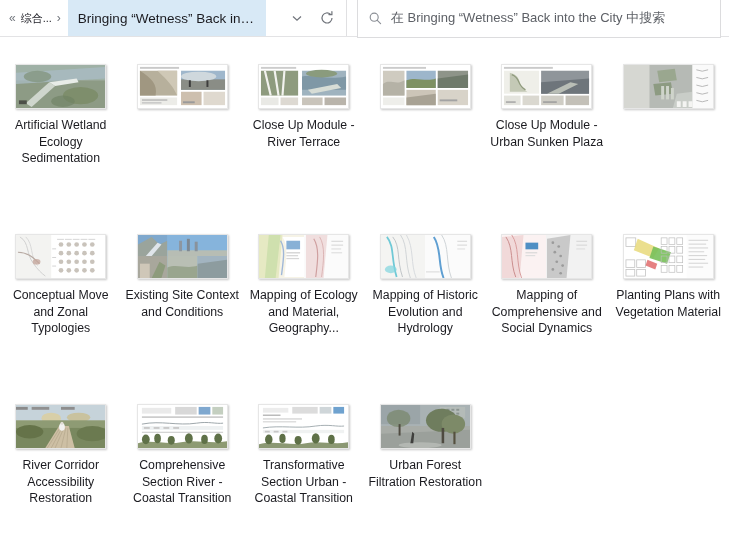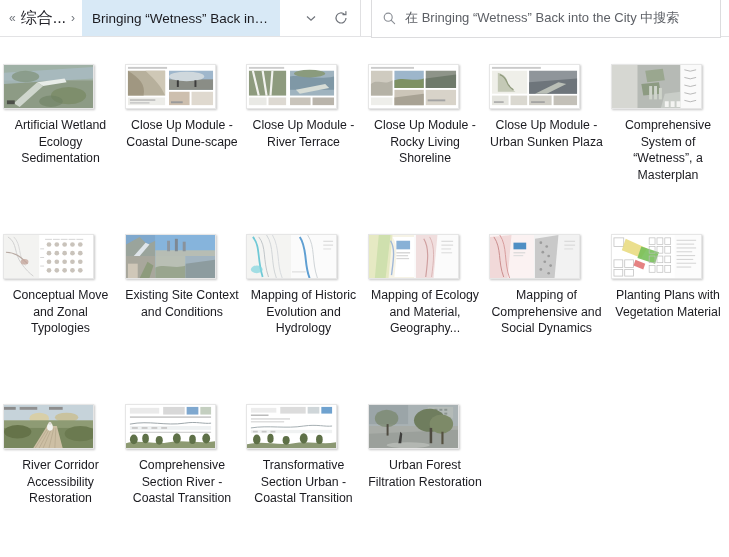--- a/index.html
+++ b/index.html
@@ -35,21 +35,21 @@
     color: #3b3b3f;
     white-space: nowrap;
   }
   .bc-chev {
     color: #72767d;
     font-size: 12px;
     line-height: 1;
     padding: 0 1px;
   }
   .bc-label {
-    font-size: 16px;
+    font-size: 11px;
     color: #23232a;
   }
 
   .tab-area {
     display: flex;
     align-items: stretch;
     flex: 0 0 auto;
     border-right: 1px solid #e0e0e2;
   }
   .tab-active {
@@ -125,21 +125,21 @@
   .grid {
     display: grid;
     grid-template-columns: repeat(6, 121.5px);
     grid-auto-rows: 170px;
     column-gap: 0px;
     row-gap: 0px;
   }
   .cell {
     display: flex;
     flex-direction: column;
-    align-items: flex-start;
+    align-items: center;
     box-sizing: border-box;
     padding: 0 3px;
   }
   .thumb {
     width: 91px;
     height: 45px;
     background: #ffffff;
     border: 1px solid #e6e6e6;
     box-shadow: 1px 1px 2px rgba(0,0,0,0.22);
     box-sizing: border-box;
@@ -237,21 +237,20 @@
           <rect x="44" y="6" width="45" height="20" fill="#9fb7cc"></rect>
           <rect x="44" y="15" width="45" height="11" fill="#8a8d86"></rect>
           <ellipse cx="62" cy="12" rx="18" ry="5" fill="#cfd8dd"></ellipse>
           <rect x="52" y="16" width="2" height="7" fill="#3a3a3a"></rect>
           <rect x="70" y="16" width="2" height="7" fill="#3d3d3d"></rect>
           <rect x="44" y="28" width="21" height="14" fill="#cdbfae"></rect>
           <rect x="67" y="28" width="22" height="14" fill="#dfd9cf"></rect>
           <rect x="46" y="38" width="12" height="2" fill="#9a9a9a"></rect>
         </svg>
       </div>
-      <div class="caption">Close Up Module - Coastal Dune-scape</div>
     </div>
 
     <div class="cell">
       <div class="thumb">
         <svg viewBox="0 0 91 45" preserveAspectRatio="none">
           <rect width="91" height="45" fill="#ffffff"></rect>
           <rect x="2" y="2" width="36" height="2" fill="#cccccc"></rect>
           <rect x="2" y="6" width="38" height="26" fill="#8e9b7e"></rect>
           <path d="M6 6 L12 32 M16 6 L20 32 M26 6 L24 32" stroke="#f2f2ee" stroke-width="2.2" fill="none"></path>
           <rect x="2" y="34" width="18" height="8" fill="#e9e9e5"></rect>
@@ -278,21 +277,20 @@
           <rect x="26" y="6" width="30" height="18" fill="#9db6cb"></rect>
           <path d="M26 16 C36 12 46 18 56 14 L56 24 L26 24 Z" fill="#7e9163"></path>
           <rect x="58" y="6" width="31" height="18" fill="#8e9489"></rect>
           <path d="M58 14 L89 10 L89 24 L58 24 Z" fill="#6f7a6b"></path>
           <rect x="26" y="26" width="30" height="16" fill="#ccc5b8"></rect>
           <path d="M26 34 L56 30 L56 42 L26 42 Z" fill="#a8a294"></path>
           <rect x="58" y="26" width="31" height="16" fill="#d8d3c9"></rect>
           <rect x="60" y="36" width="18" height="2" fill="#a3a3a3"></rect>
         </svg>
       </div>
-      <div class="caption">Close Up Module - Rocky Living Shoreline</div>
     </div>
 
     <div class="cell">
       <div class="thumb">
         <svg viewBox="0 0 91 45" preserveAspectRatio="none">
           <rect width="91" height="45" fill="#ffffff"></rect>
           <rect x="2" y="2" width="50" height="2" fill="#cacaca"></rect>
           <rect x="2" y="6" width="36" height="24" fill="#efefe9"></rect>
           <path d="M8 8 C22 12 14 20 26 28 L8 28 Z" fill="#c4c9b6"></path>
           <path d="M10 10 C20 14 14 20 24 26" stroke="#8f9a7c" stroke-width="1.3" fill="none"></path>
@@ -325,21 +323,20 @@
           <path d="M54 30 L70 28 L70 45 L50 45 Z" fill="#c9cdc8"></path>
           <path d="M54 38 l4 0 l0 6 l-4 0 Z M60 38 l4 0 l0 6 l-4 0 Z M66 38 l4 0 l0 6 l-4 0 Z" fill="#f4f4f2"></path>
           <rect x="70" y="0" width="21" height="45" fill="#fafafa"></rect>
           <path d="M74 5 q6 3 12 0" stroke="#b6b6b6" stroke-width="1" fill="none"></path>
           <path d="M74 13 q6 3 12 0" stroke="#b6b6b6" stroke-width="1" fill="none"></path>
           <path d="M74 21 q6 3 12 0" stroke="#b6b6b6" stroke-width="1" fill="none"></path>
           <path d="M74 29 q6 3 12 0" stroke="#b6b6b6" stroke-width="1" fill="none"></path>
           <path d="M74 37 q6 3 12 0" stroke="#b6b6b6" stroke-width="1" fill="none"></path>
         </svg>
       </div>
-      <div class="caption">Comprehensive System of “Wetness”, a Masterplan</div>
     </div>
 
     <div class="cell">
       <div class="thumb">
         <svg viewBox="0 0 91 45" preserveAspectRatio="none">
           <rect width="91" height="45" fill="#ffffff"></rect>
           <rect x="0" y="0" width="36" height="45" fill="#f3f3f1"></rect>
           <path d="M4 2 C14 8 10 20 18 30 C22 36 26 40 30 43" stroke="#cfcfcf" stroke-width="1" fill="none"></path>
           <path d="M10 2 C18 10 14 22 22 32" stroke="#d8d8d8" stroke-width="1" fill="none"></path>
           <path d="M2 18 C12 18 18 24 24 30" stroke="#b7a9a2" stroke-width="1.2" fill="none"></path>
@@ -404,62 +401,62 @@
           <path d="M61 30 L91 26 L91 45 L61 45 Z" fill="#8d9c9f"></path>
         </svg>
       </div>
       <div class="caption">Existing Site Context and Conditions</div>
     </div>
 
     <div class="cell">
       <div class="thumb">
         <svg viewBox="0 0 91 45" preserveAspectRatio="none">
           <rect width="91" height="45" fill="#ffffff"></rect>
-          <rect x="0" y="0" width="45" height="45" fill="#f4f4f2"></rect>
-          <path d="M6 2 C14 12 10 24 16 44" stroke="#6fc9d6" stroke-width="1.8" fill="none"></path>
-          <path d="M12 2 C20 12 16 26 22 44" stroke="#bfc4c7" stroke-width="1" fill="none"></path>
-          <path d="M20 0 C28 12 24 28 30 45" stroke="#cfd3d6" stroke-width="1" fill="none"></path>
-          <path d="M26 0 C34 14 30 30 36 45" stroke="#d7dadd" stroke-width="1" fill="none"></path>
-          <ellipse cx="10" cy="36" rx="6" ry="4" fill="#7fd4de" opacity="0.7"></ellipse>
-          <rect x="45" y="0" width="46" height="45" fill="#fbfbfb"></rect>
-          <path d="M54 2 C62 14 58 30 64 45" stroke="#5f9fd2" stroke-width="2" fill="none"></path>
-          <path d="M62 0 C70 12 66 28 72 45" stroke="#cdd2d6" stroke-width="1" fill="none"></path>
-          <rect x="78" y="6" width="10" height="1.2" fill="#dadada"></rect>
-          <rect x="78" y="10" width="10" height="1.2" fill="#dadada"></rect>
-          <rect x="78" y="14" width="8" height="1.2" fill="#e0e0e0"></rect>
-          <rect x="46" y="38" width="14" height="1.2" fill="#dcdcdc"></rect>
-        </svg>
-      </div>
-      <div class="caption">Mapping of Historic Evolution and Hydrology</div>
-    </div>
-
-    <div class="cell">
-      <div class="thumb">
-        <svg viewBox="0 0 91 45" preserveAspectRatio="none">
-          <rect width="91" height="45" fill="#ffffff"></rect>
           <rect x="0" y="0" width="46" height="45" fill="#f6f3e6"></rect>
           <path d="M0 0 L24 0 L20 45 L0 45 Z" fill="#e6e9c3"></path>
           <path d="M10 0 L22 0 L17 45 L6 45 Z" fill="#cfe0ae"></path>
           <path d="M24 2 C30 10 28 24 26 44 L46 44 L46 2 Z" fill="#ffffff"></path>
           <path d="M22 6 C27 14 25 26 23 42" stroke="#9fb7d8" stroke-width="1.4" fill="none"></path>
           <rect x="28" y="6" width="14" height="9" fill="#88b1d6"></rect>
           <rect x="28" y="18" width="14" height="1.3" fill="#cfcfcf"></rect>
           <rect x="28" y="21" width="12" height="1.3" fill="#d6d6d6"></rect>
           <rect x="28" y="24" width="13" height="1.3" fill="#d6d6d6"></rect>
           <rect x="46" y="0" width="45" height="45" fill="#fbfbfb"></rect>
           <path d="M48 0 L70 0 L66 45 L48 45 Z" fill="#f0dede"></path>
           <path d="M56 4 C62 14 60 28 58 44" stroke="#cf9f9f" stroke-width="1.2" fill="none"></path>
           <path d="M62 2 C68 12 66 28 64 44" stroke="#dbb3b3" stroke-width="1" fill="none"></path>
           <rect x="74" y="6" width="12" height="1.2" fill="#d9d9d9"></rect>
           <rect x="74" y="10" width="12" height="1.2" fill="#d9d9d9"></rect>
           <rect x="74" y="14" width="10" height="1.2" fill="#dedede"></rect>
           <rect x="74" y="18" width="11" height="1.2" fill="#dedede"></rect>
         </svg>
       </div>
       <div class="caption">Mapping of Ecology and Material, Geography...</div>
+    </div>
+
+    <div class="cell">
+      <div class="thumb">
+        <svg viewBox="0 0 91 45" preserveAspectRatio="none">
+          <rect width="91" height="45" fill="#ffffff"></rect>
+          <rect x="0" y="0" width="45" height="45" fill="#f4f4f2"></rect>
+          <path d="M6 2 C14 12 10 24 16 44" stroke="#6fc9d6" stroke-width="1.8" fill="none"></path>
+          <path d="M12 2 C20 12 16 26 22 44" stroke="#bfc4c7" stroke-width="1" fill="none"></path>
+          <path d="M20 0 C28 12 24 28 30 45" stroke="#cfd3d6" stroke-width="1" fill="none"></path>
+          <path d="M26 0 C34 14 30 30 36 45" stroke="#d7dadd" stroke-width="1" fill="none"></path>
+          <ellipse cx="10" cy="36" rx="6" ry="4" fill="#7fd4de" opacity="0.7"></ellipse>
+          <rect x="45" y="0" width="46" height="45" fill="#fbfbfb"></rect>
+          <path d="M54 2 C62 14 58 30 64 45" stroke="#5f9fd2" stroke-width="2" fill="none"></path>
+          <path d="M62 0 C70 12 66 28 72 45" stroke="#cdd2d6" stroke-width="1" fill="none"></path>
+          <rect x="78" y="6" width="10" height="1.2" fill="#dadada"></rect>
+          <rect x="78" y="10" width="10" height="1.2" fill="#dadada"></rect>
+          <rect x="78" y="14" width="8" height="1.2" fill="#e0e0e0"></rect>
+          <rect x="46" y="38" width="14" height="1.2" fill="#dcdcdc"></rect>
+        </svg>
+      </div>
+      <div class="caption">Mapping of Historic Evolution and Hydrology</div>
     </div>
 
     <div class="cell">
       <div class="thumb">
         <svg viewBox="0 0 91 45" preserveAspectRatio="none">
           <rect width="91" height="45" fill="#ffffff"></rect>
           <rect x="0" y="0" width="45" height="45" fill="#fbf2f2"></rect>
           <path d="M0 2 L22 0 L18 45 L0 45 Z" fill="#f1d9d9"></path>
           <path d="M4 2 C12 14 8 28 14 44" stroke="#c98b8b" stroke-width="1" fill="none"></path>
           <path d="M10 0 C18 12 14 28 20 45" stroke="#d79a9a" stroke-width="1" fill="none"></path>

